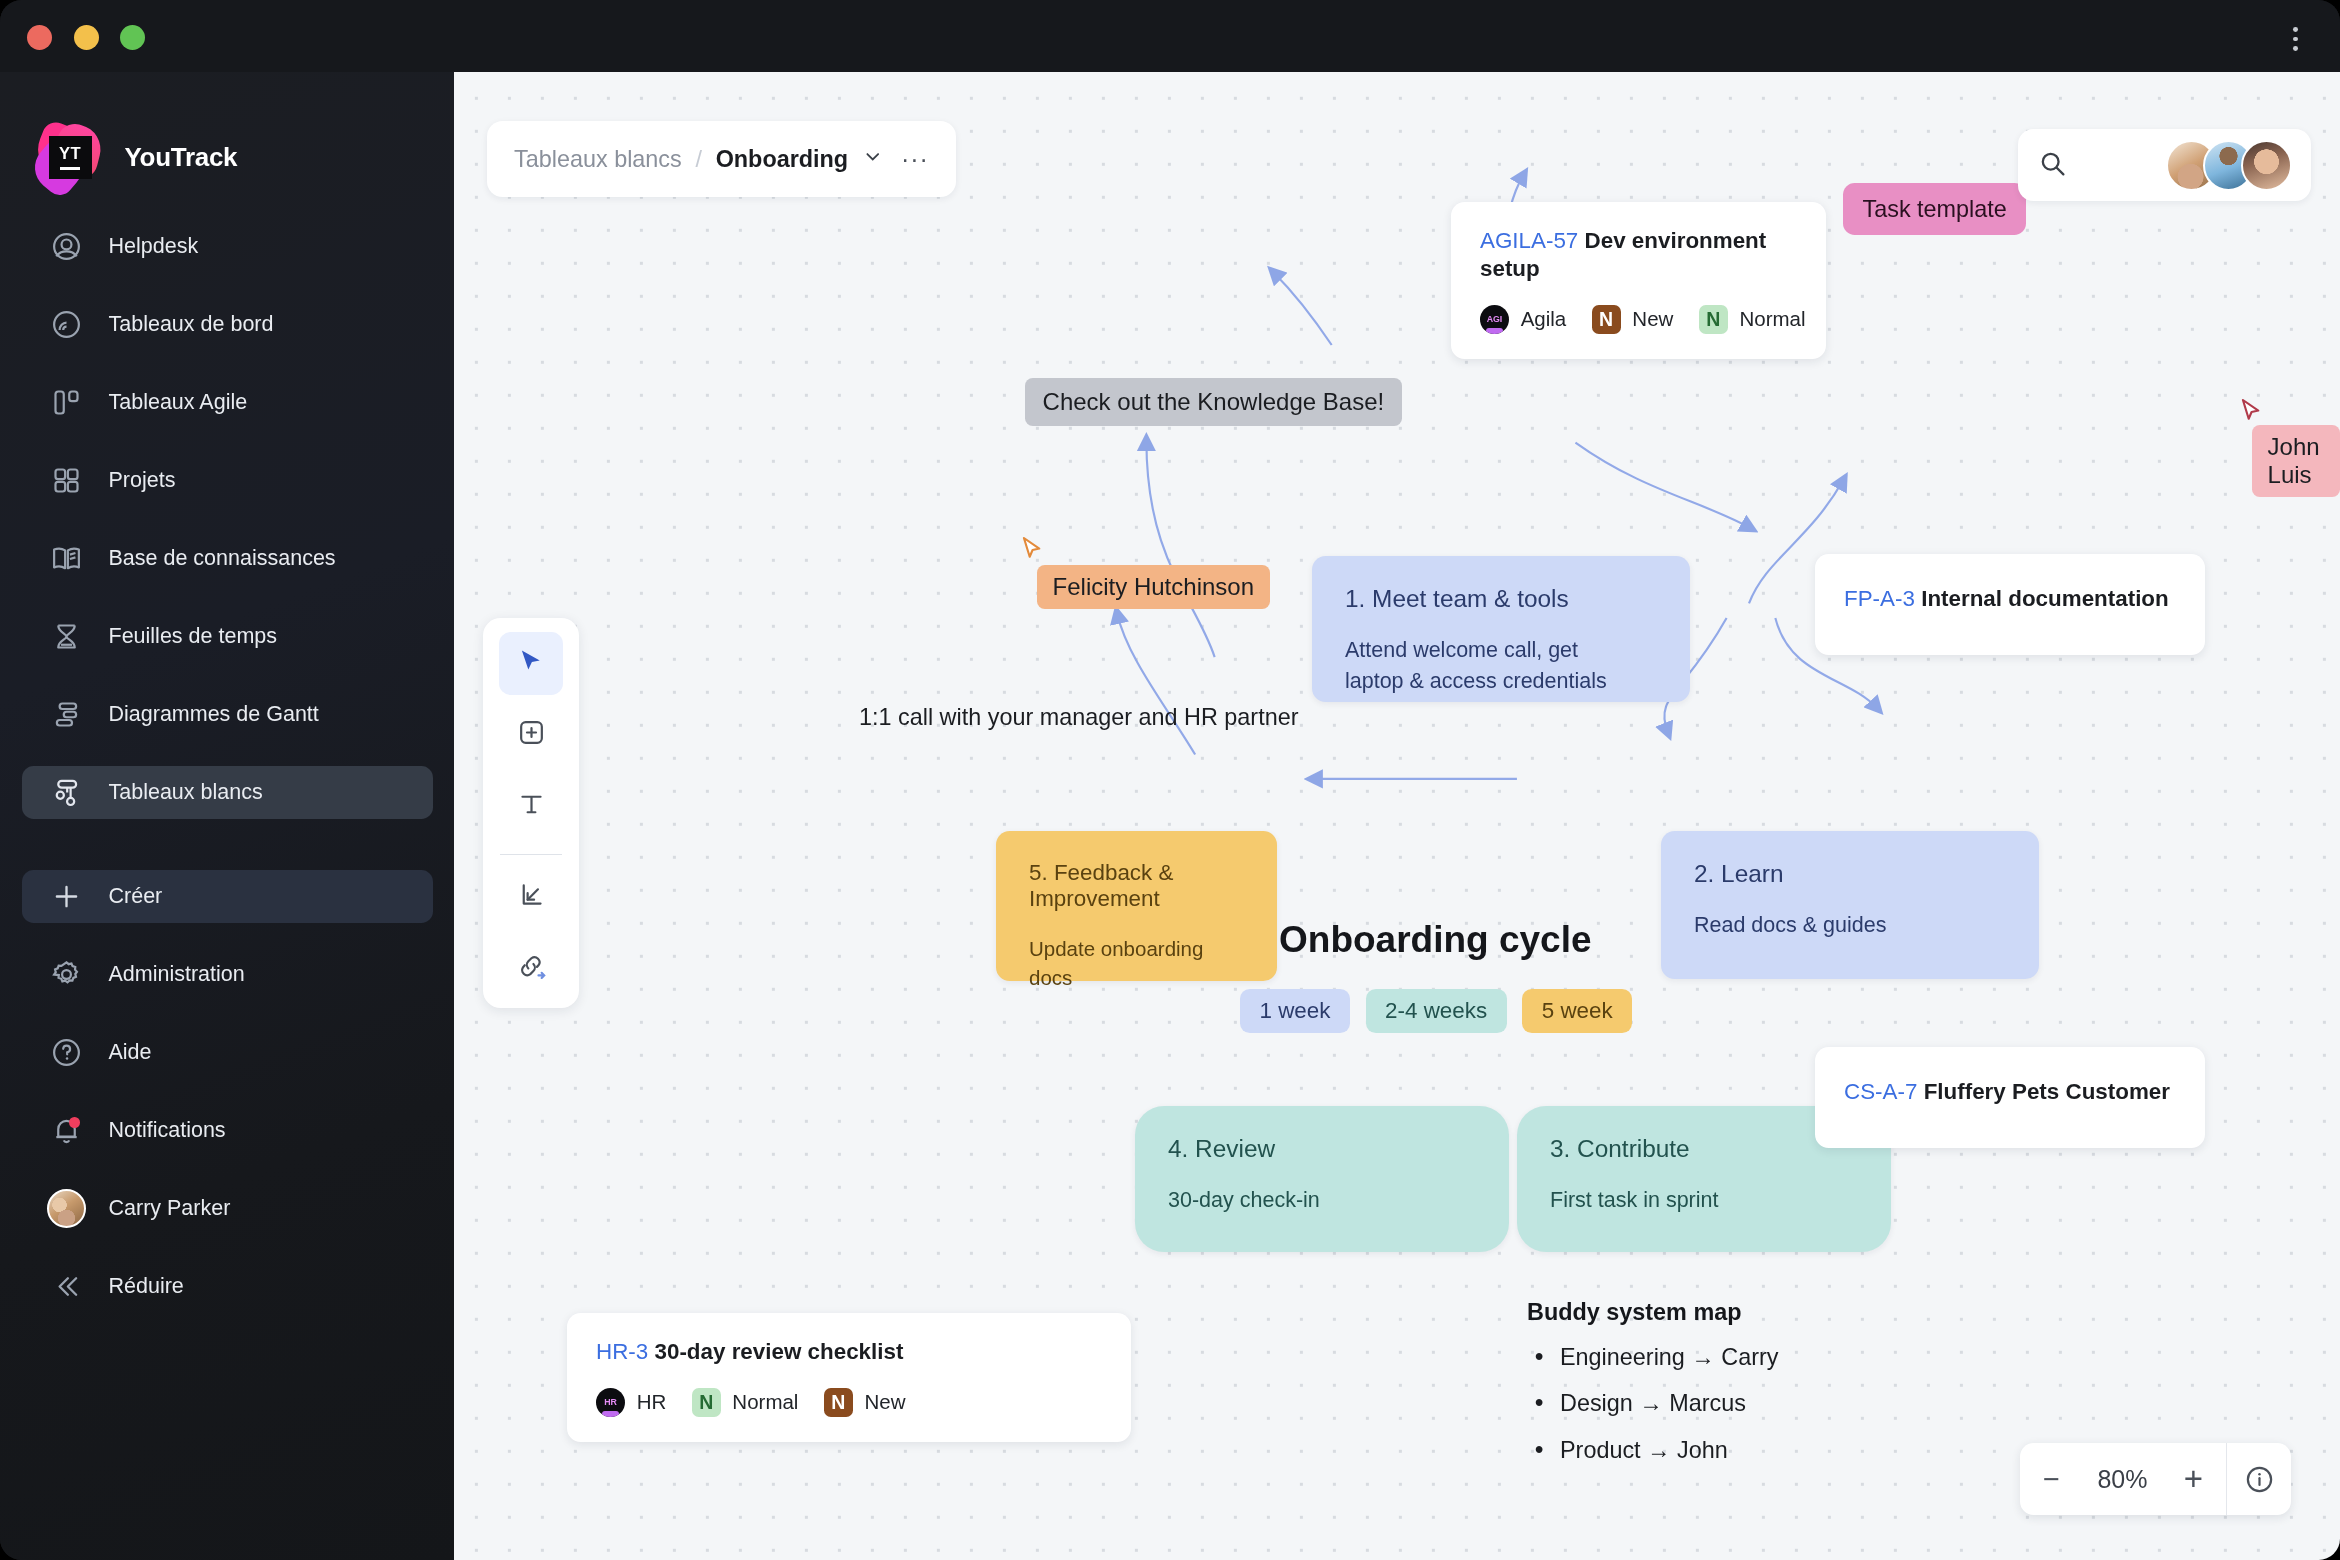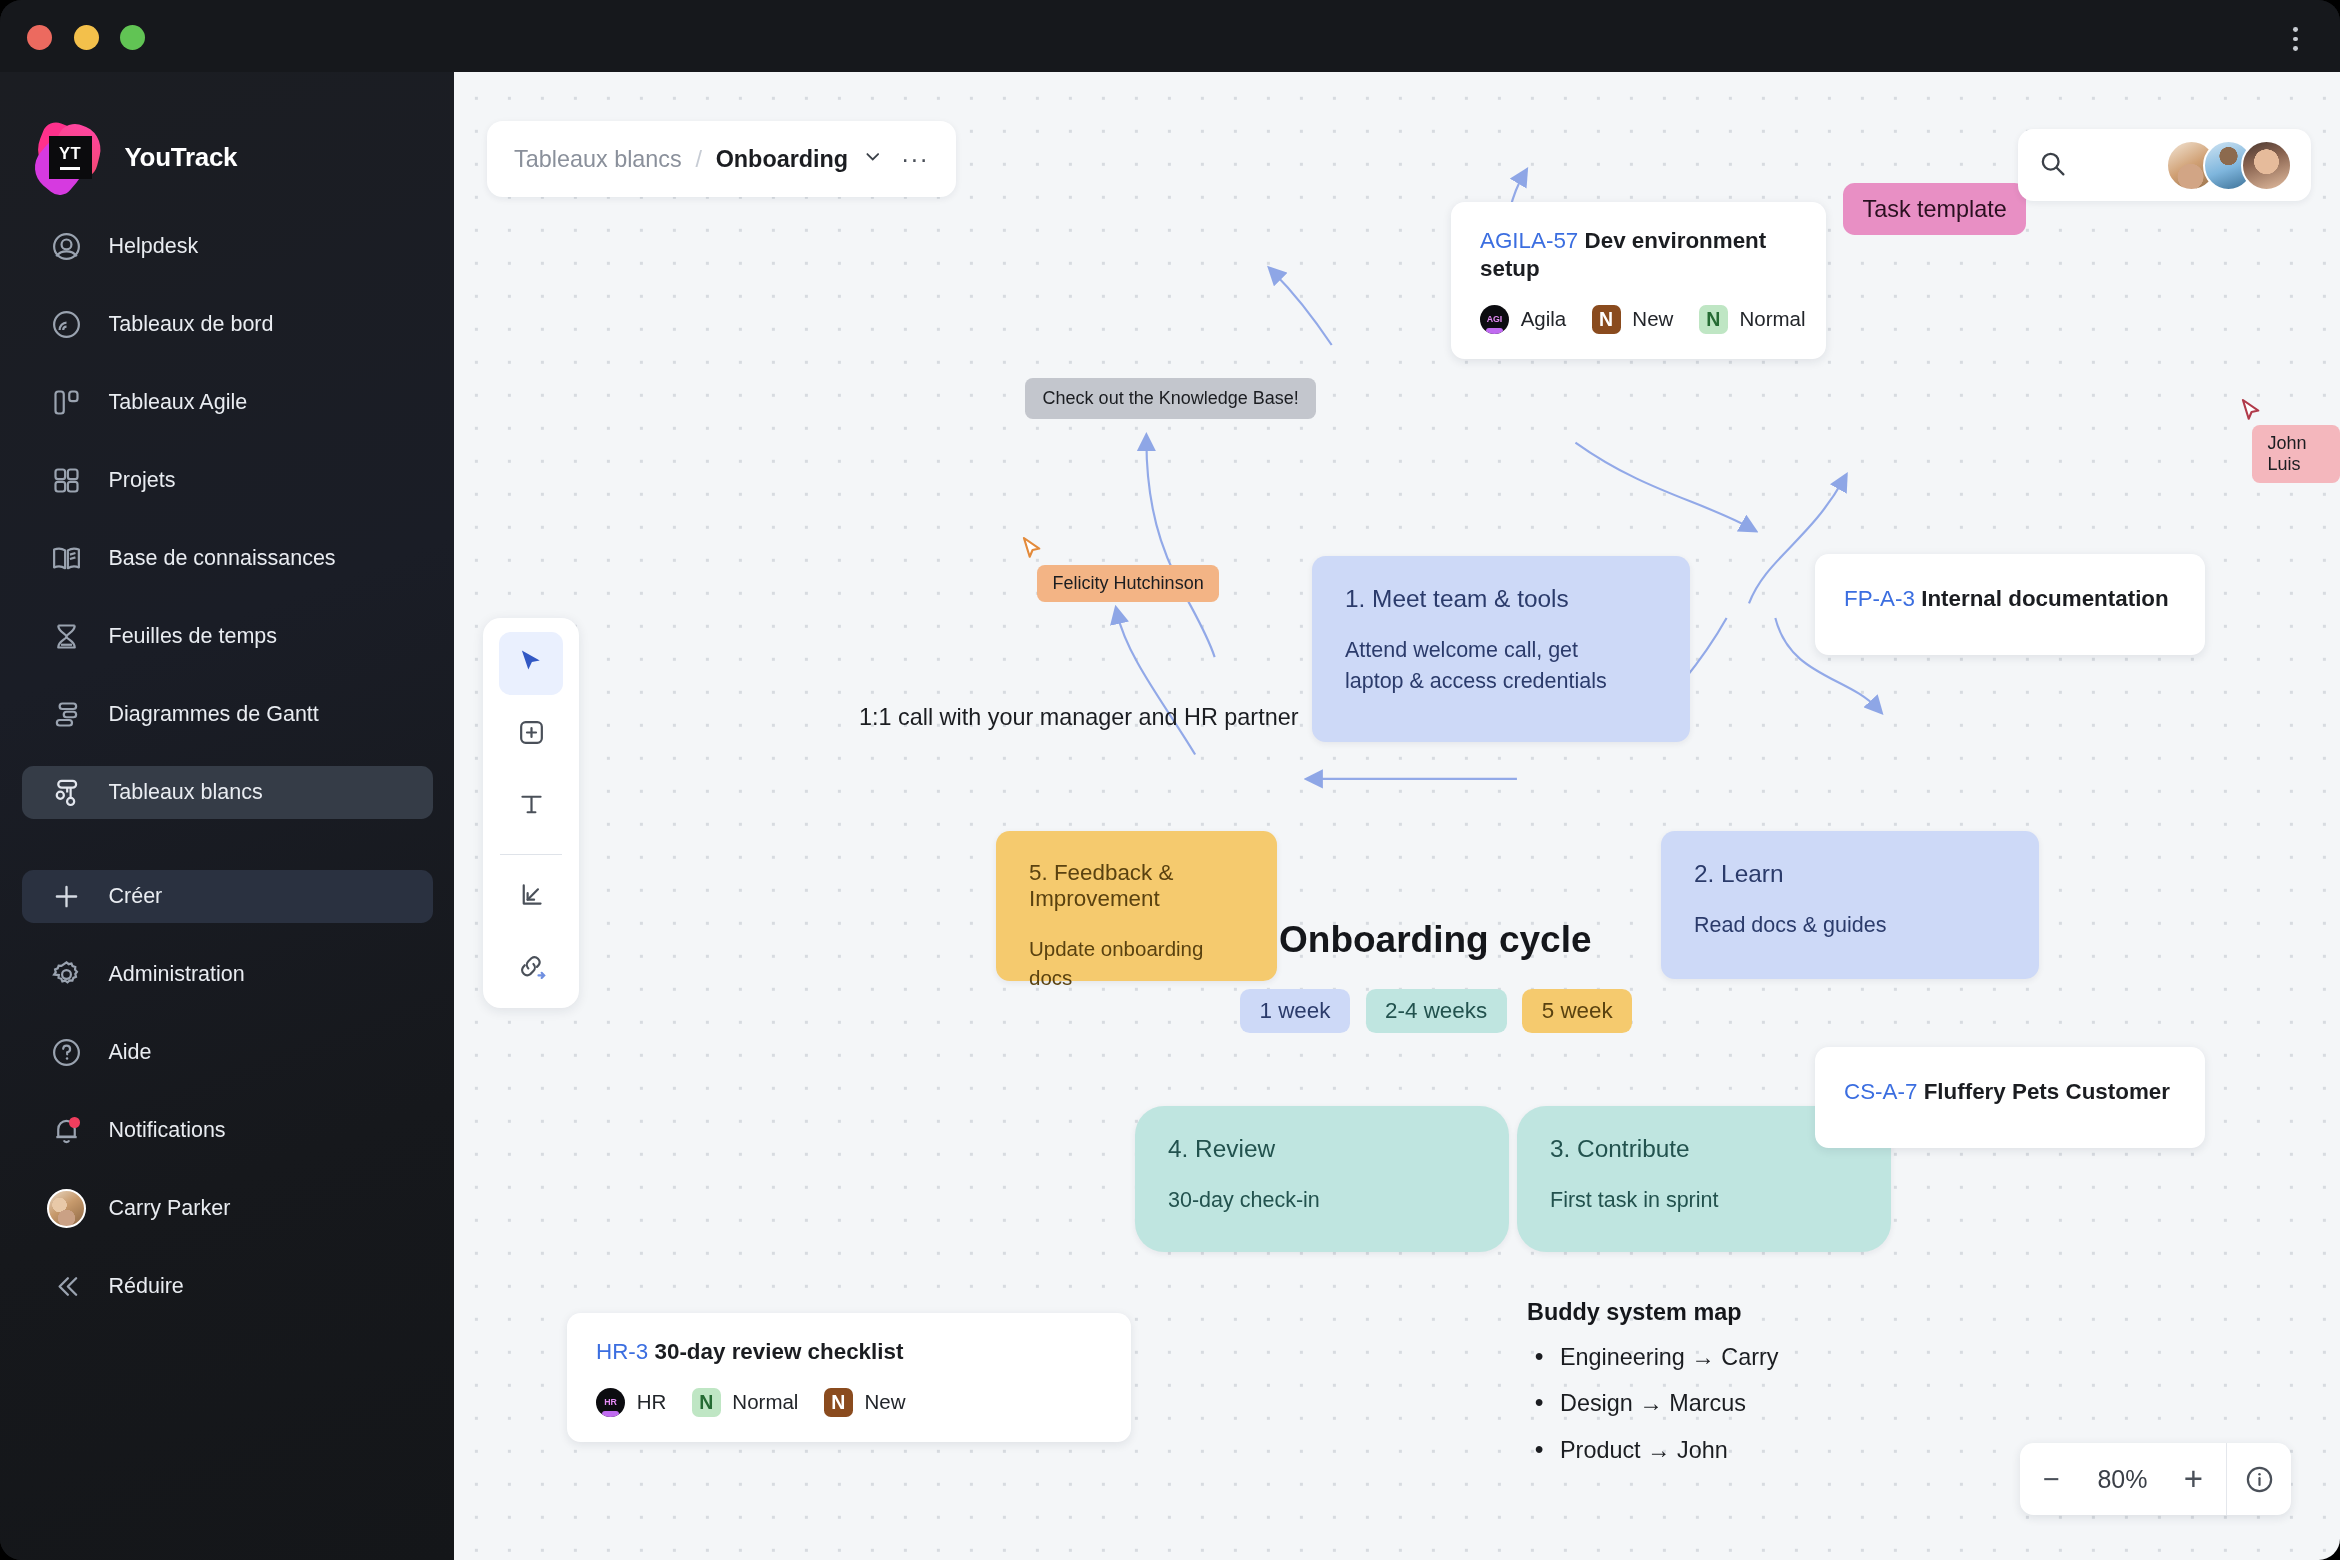--- a/index.html
+++ b/index.html
@@ -162,21 +162,21 @@
   .pbox.blue h4, .pbox.blue p { color: #2b3b6b; }
   .pbox.teal { background: #bfe5e0; border-radius: 29px; }
   .pbox.teal h4, .pbox.teal p { color: #22524e; }
   .pbox.amber { background: #f5ca6e; }
   .pbox.amber h4, .pbox.amber p { color: #5a4210; }
 
   
   .ftext { position: absolute; font-size: 23.4px; color: #1b1d21; z-index: 7; }
 
   
-  .plabel { position: absolute; border-radius: 7.8px; padding: 7.8px 15.6px; font-size: 18px; z-index: 9; }
+  .plabel { position: absolute; border-radius: 7.8px; padding: 7.8px 15.6px; font-size: 24px; z-index: 9; }
   .plabel.grey { background: #c3c6cd; color: #1b1d21; }
   .plabel.pink { background: #f4b7bd; color: #1b1d21; }
   .plabel.orange { background: #f3b485; color: #1b1d21; }
   .plabel.magenta { background: #e88fc4; color: #2a1020; border-radius: 11.7px; font-size: 23.4px; padding: 12.7px 19.5px; }
 
   .cursor { position: absolute; z-index: 9; }
 
   
   .cycle-title { position: absolute; font-size: 37px; font-weight: 700; color: #15171b; z-index: 7; }
   .chips { position: absolute; display: flex; gap: 15.6px; z-index: 7; }
@@ -523,21 +523,21 @@
     </div>
     <div class="plabel pink" style="left:1798px; top:353px;">John Luis</div>
 
     <div class="cursor" style="left:568px; top:464px;">
       <svg width="25" height="29" viewBox="0 0 26 30">
           <path d="M2 2l16 11-7 1.5-3 7z" fill="#fff" stroke="#e38a3a" stroke-width="2.2" stroke-linejoin="round"></path>
         </svg>
     </div>
     <div class="plabel orange" style="left:583px; top:493px;">Felicity Hutchinson</div>
 
-    <div class="pbox blue" style="left:858px; top:484px; width:378px; height:186px;">
+    <div class="pbox blue" style="left:858px; top:484px; width:378px; height:146px;">
       <h4>1. Meet team &amp; tools</h4>
       <p style="max-width:293px;">Attend welcome call, get laptop &amp; access credentials</p>
     </div>
 
     <div class="card" style="left:1361px; top:482px; width:390px; height:101px;">
       <div class="card-title" style="margin-top:5.9px; white-space:nowrap;">
         <span class="card-id">FP-A-3</span>
         <span class="card-name">Internal documentation</span>
       </div>
     </div>

